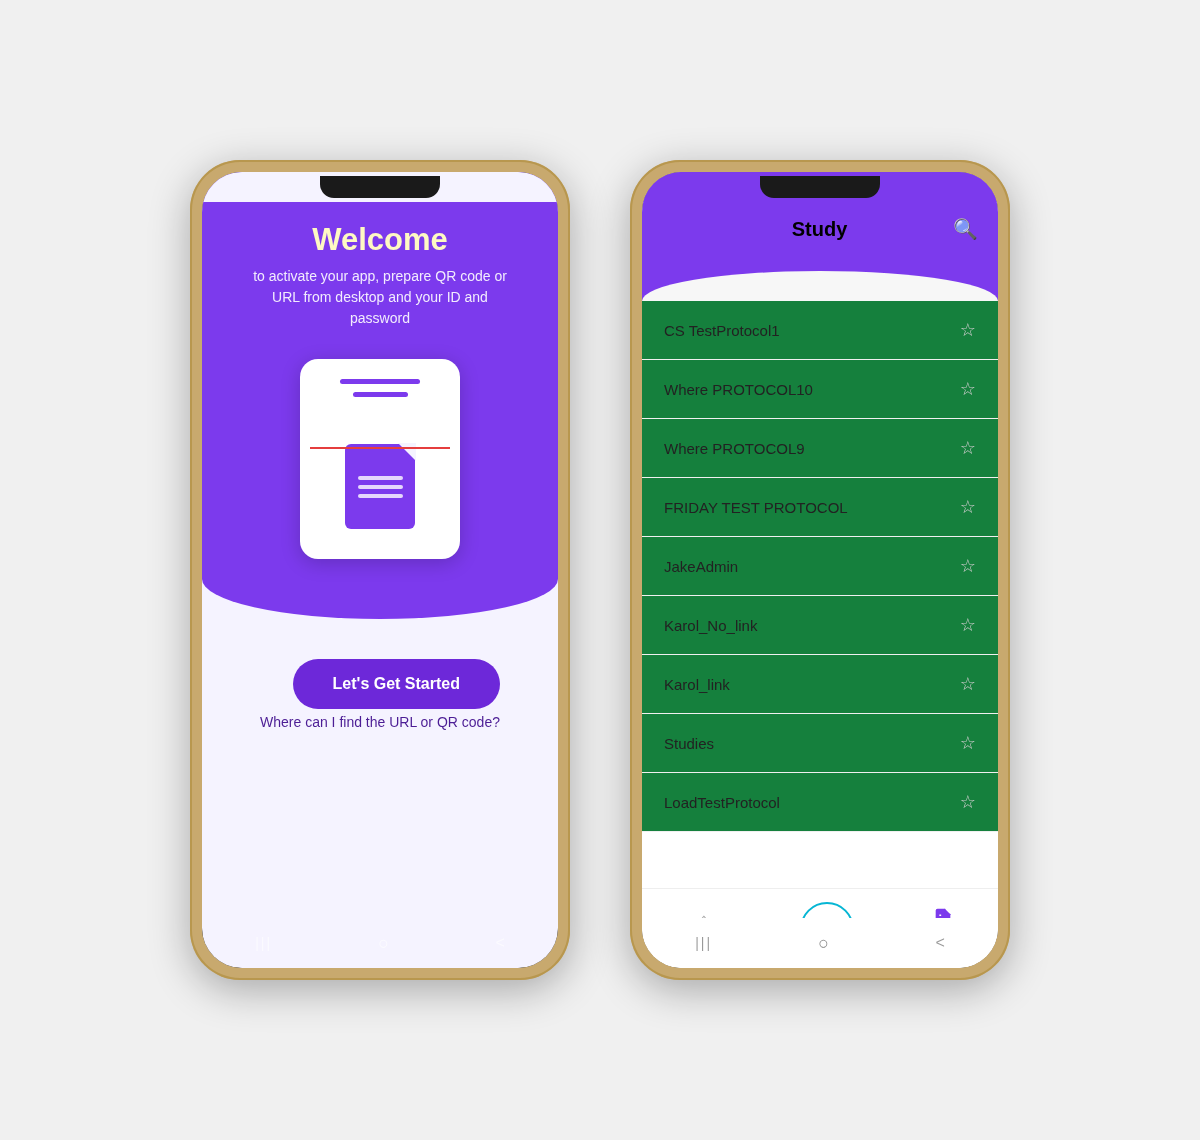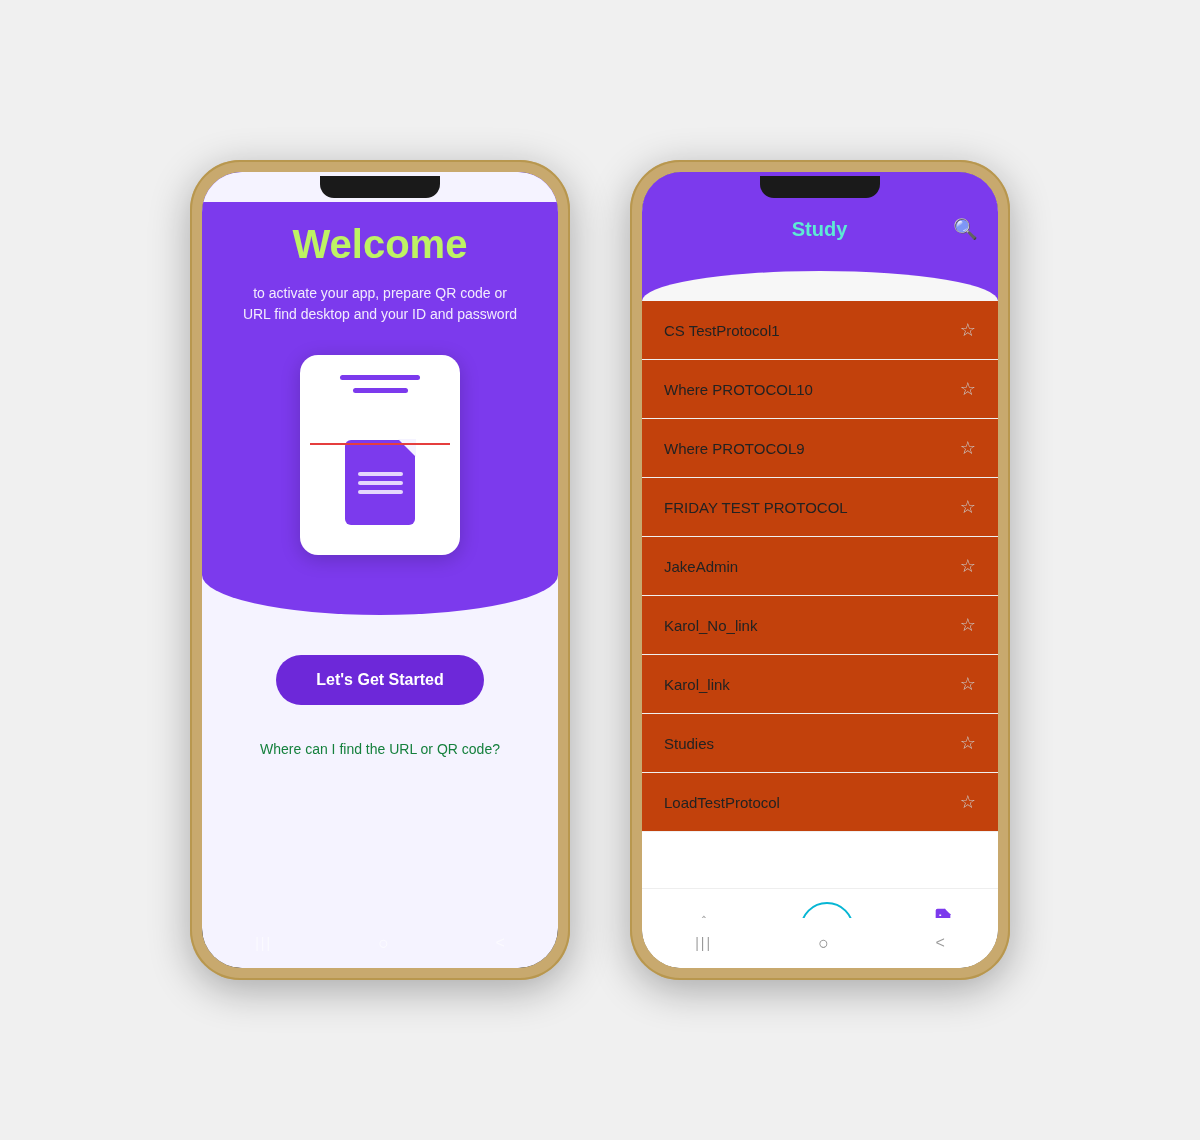--- a/index.html
+++ b/index.html
@@ -89,25 +89,25 @@
       background: #7c3aed;
       display: flex;
       flex-direction: column;
       align-items: center;
       padding-top: 50px;
       padding-bottom: 60px;
       position: relative;
       border-radius: 0 0 50% 50% / 0 0 40px 40px;
     }
     .welcome-title {
-      color: #bef264;
-      font-size: 40px;
+      color: #fef9c3;
+      font-size: 31px;
       font-weight: 700;
       text-align: center;
-      margin-bottom: 16px;
+      margin-bottom: 8px;
     }
     .welcome-subtitle {
       color: rgba(255,255,255,0.9);
       font-size: 14px;
       text-align: center;
       line-height: 1.5;
       padding: 0 40px;
       margin-bottom: 30px;
     }
 
@@ -169,36 +169,36 @@
       width: 140px;
       height: 2px;
       background: #e53e3e;
       z-index: 5;
       bottom: 110px;
     }
 
     .welcome-bottom {
       display: flex;
       flex-direction: column;
-      align-items: center;
+      align-items: flex-end;
       padding-top: 40px;
-      gap: 36px;
+      gap: 5px;
     }
     .get-started-btn {
       background: #6d28d9;
       color: white;
       border: none;
       border-radius: 30px;
       padding: 16px 40px;
       font-size: 16px;
       font-weight: 600;
       cursor: pointer;
     }
     .find-url-link {
-      color: #15803d;
+      color: #4c1d95;
       font-size: 14px;
       text-decoration: none;
       cursor: pointer;
     }
 
     
     .study-screen {
       width: 100%;
       height: 100%;
       display: flex;
@@ -207,21 +207,21 @@
     }
     .study-header {
       background: #7c3aed;
       padding: 45px 20px 60px;
       display: flex;
       align-items: center;
       justify-content: space-between;
       position: relative;
     }
     .study-title {
-      color: #5eead4;
+      color: #000000;
       font-size: 20px;
       font-weight: 600;
       flex: 1;
       text-align: center;
     }
     .search-icon-btn {
       color: white;
       font-size: 20px;
       cursor: pointer;
       background: none;
@@ -251,21 +251,21 @@
       flex: 1;
       overflow-y: auto;
       background: white;
     }
     .study-list-item {
       display: flex;
       align-items: center;
       justify-content: space-between;
       padding: 18px 22px;
       border-bottom: 1px solid #f0f0f0;
-      background: #c2410c;
+      background: #15803d;
     }
     .study-item-name {
       font-size: 15px;
       color: #222;
     }
     .study-item-name.bold {
       font-weight: 400;
     }
     .star-icon {
       color: #ccc;
@@ -327,21 +327,21 @@
   <div class="phone-inner">
     <div class="phone-screen">
       <div class="welcome-screen">
 
         <div class="notch-bar">
           <div class="notch"></div>
         </div>
 
         <div class="welcome-purple-bg">
           <h1 class="welcome-title">Welcome</h1>
-          <p class="welcome-subtitle">to activate your app, prepare QR code or URL find desktop and your ID and password</p>
+          <p class="welcome-subtitle">to activate your app, prepare QR code or URL from desktop and your ID and password</p>
 
           <div class="phone-illustration">
             <div class="illustration-line"></div>
             <div class="illustration-line short"></div>
             <div class="illustration-doc">
               <div class="illustration-doc-line"></div>
               <div class="illustration-doc-line"></div>
               <div class="illustration-doc-line"></div>
             </div>
             <div class="red-scan-line"></div>

